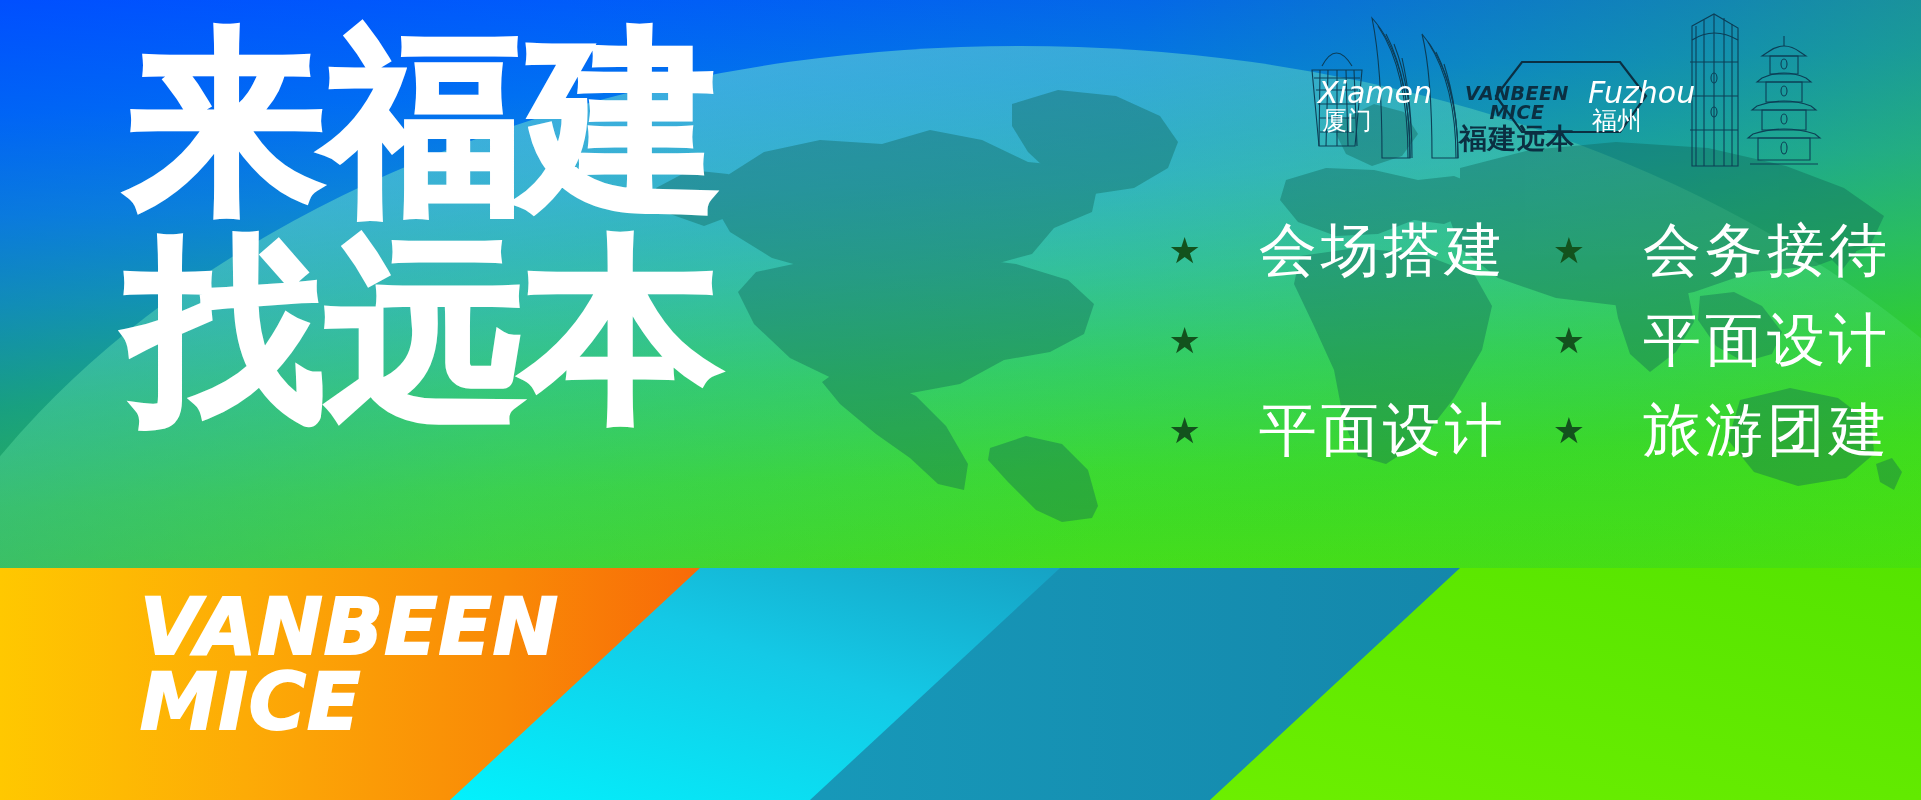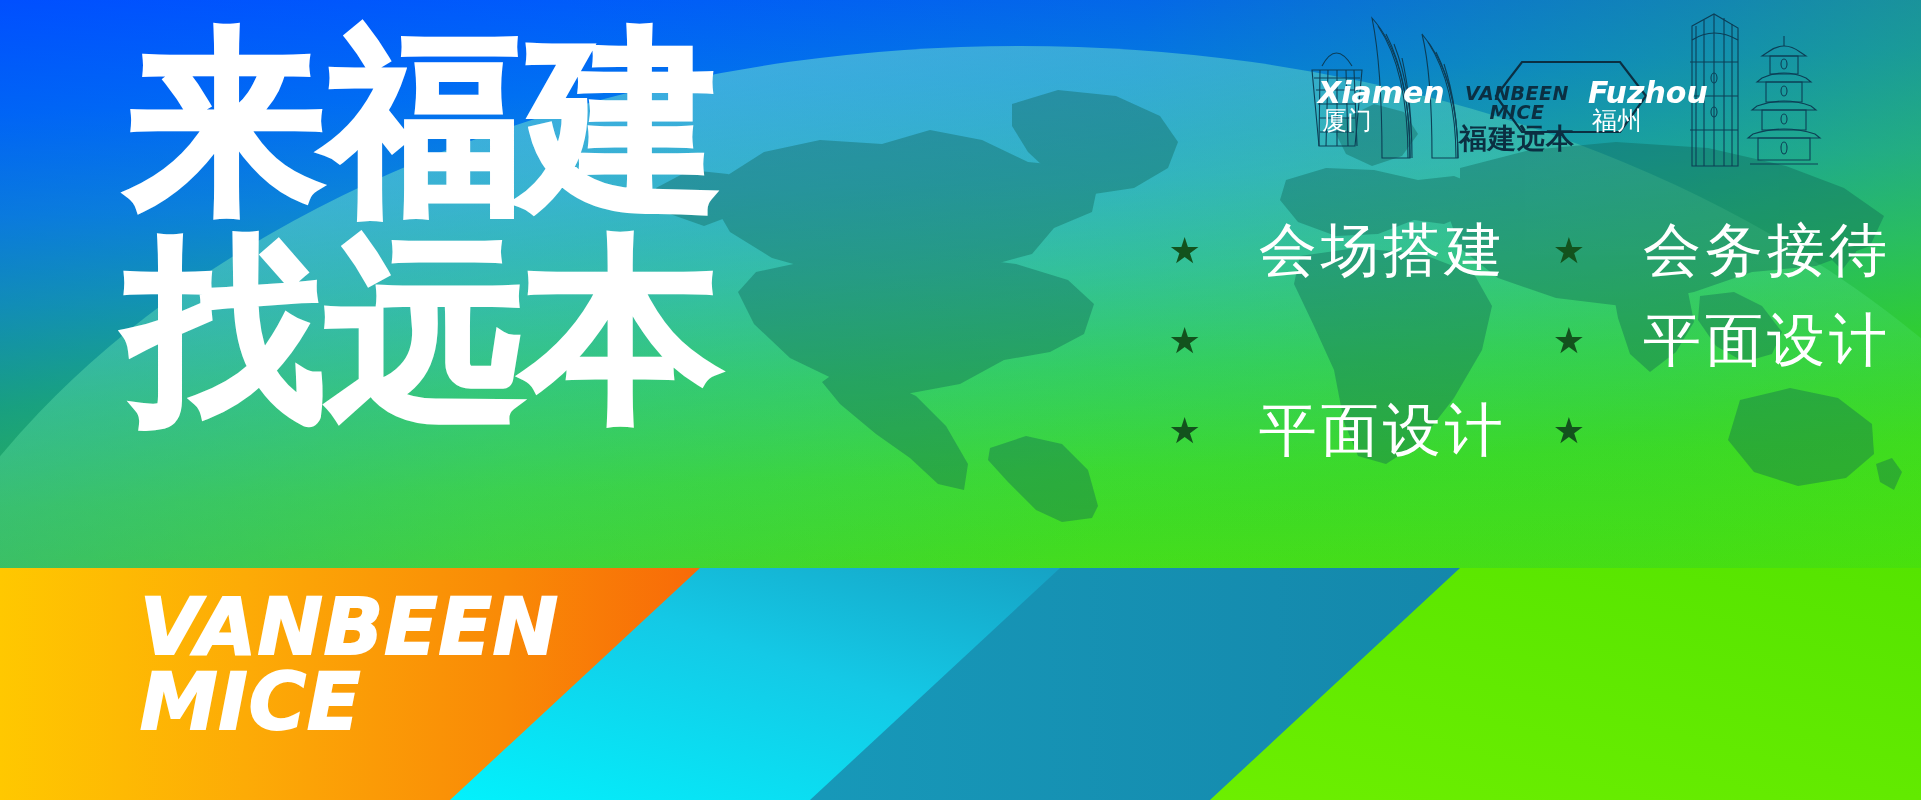--- a/index.html
+++ b/index.html
@@ -80,21 +80,21 @@
     font-family:"DejaVu Sans","Liberation Sans",sans-serif;
     margin-left:36px;
   }
 
   
   #citybar{
     position:absolute;left:1300px;top:0px;width:620px;height:180px;z-index:7;
   }
   #citybar svg{position:absolute;left:0;top:0;width:620px;height:180px;}
   .cityname{
-    position:absolute;color:#fff;font-weight:700;font-style:italic;
+    position:absolute;color:#fff;font-weight:400;font-style:italic;
     font-size:30px;letter-spacing:0px;line-height:1;
     font-family:"DejaVu Sans","Liberation Sans",sans-serif;
   }
   .citycn{
     position:absolute;color:#fff;font-size:25px;line-height:1;
     font-family:Liberation Mono, monospace;
   }
   #xm-en{left:18px;top:78px;}
   #xm-cn{left:22px;top:110px;}
   #fz-en{left:288px;top:78px;}
@@ -189,20 +189,21 @@
       <div class="svc">
         <span class="star">★</span>
         <span class="txt">平面设计</span>
       </div>
       <div class="svc">
         <span class="star">★</span>
         <span class="txt">平面设计</span>
       </div>
       <div class="svc">
         <span class="star">★</span>
+        <span class="txt">旅游团建</span>
       </div>
     </div>
 
   </div>
 
   <div id="citybar">
     <svg viewBox="0 0 620 180" aria-hidden="true">
       <g fill="none" stroke="#0c3a52" stroke-width="1.1" opacity="0.95">
 
         <g>

